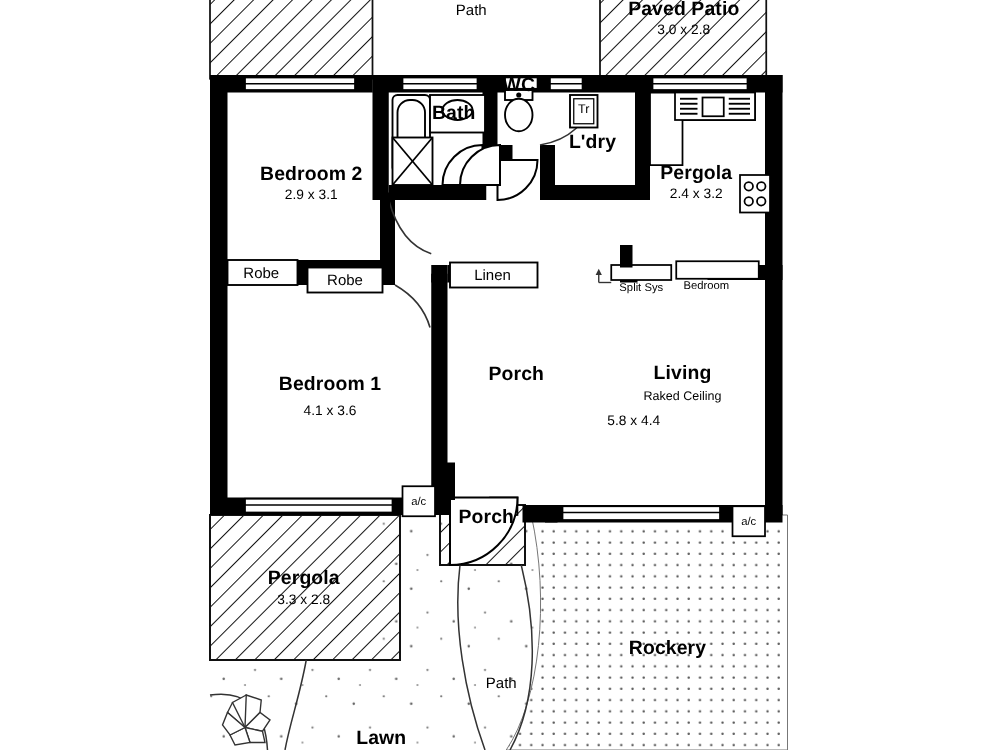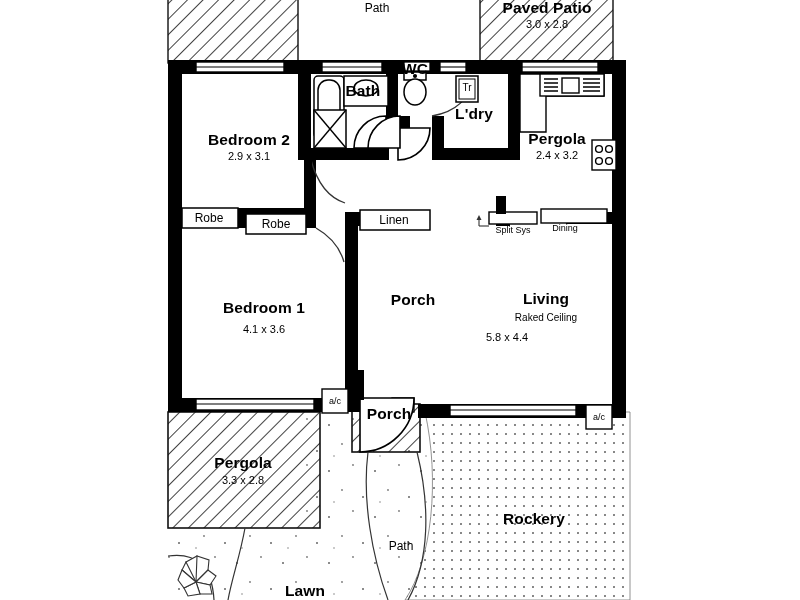--- a/index.html
+++ b/index.html
@@ -291,21 +291,21 @@
 <div class="lbl room-name ctr" style="left:249px;top:132px;">Bedroom 2</div>
 <div class="lbl room-dim ctr" style="left:249px;top:151px;">2.9 x 3.1</div>
 
 <div class="lbl med ctr" style="left:209px;top:212px;">Robe</div>
 <div class="lbl med ctr" style="left:276px;top:218px;">Robe</div>
 
 <div class="lbl med ctr" style="left:394px;top:214px;">Linen</div>
 
 <div class="lbl tiny2 ctr" style="left:513px;top:226px;">Split Sys</div>
 
-<div class="lbl tiny2 ctr" style="left:565px;top:224px;">Dining</div>
+<div class="lbl tiny2 ctr" style="left:565px;top:224px;">Bedroom</div>
 
 <div class="lbl room-name ctr" style="left:264px;top:300px;">Bedroom 1</div>
 <div class="lbl room-dim ctr" style="left:264px;top:324px;">4.1 x 3.6</div>
 
 <div class="lbl room-name ctr" style="left:413px;top:292px;">Porch</div>
 
 <div class="lbl room-name ctr" style="left:546px;top:291px;">Living</div>
 <div class="lbl tiny ctr" style="left:546px;top:313px;">Raked Ceiling</div>
 <div class="lbl room-dim ctr" style="left:507px;top:332px;text-align:center;">5.8 x 4.4</div>
 

